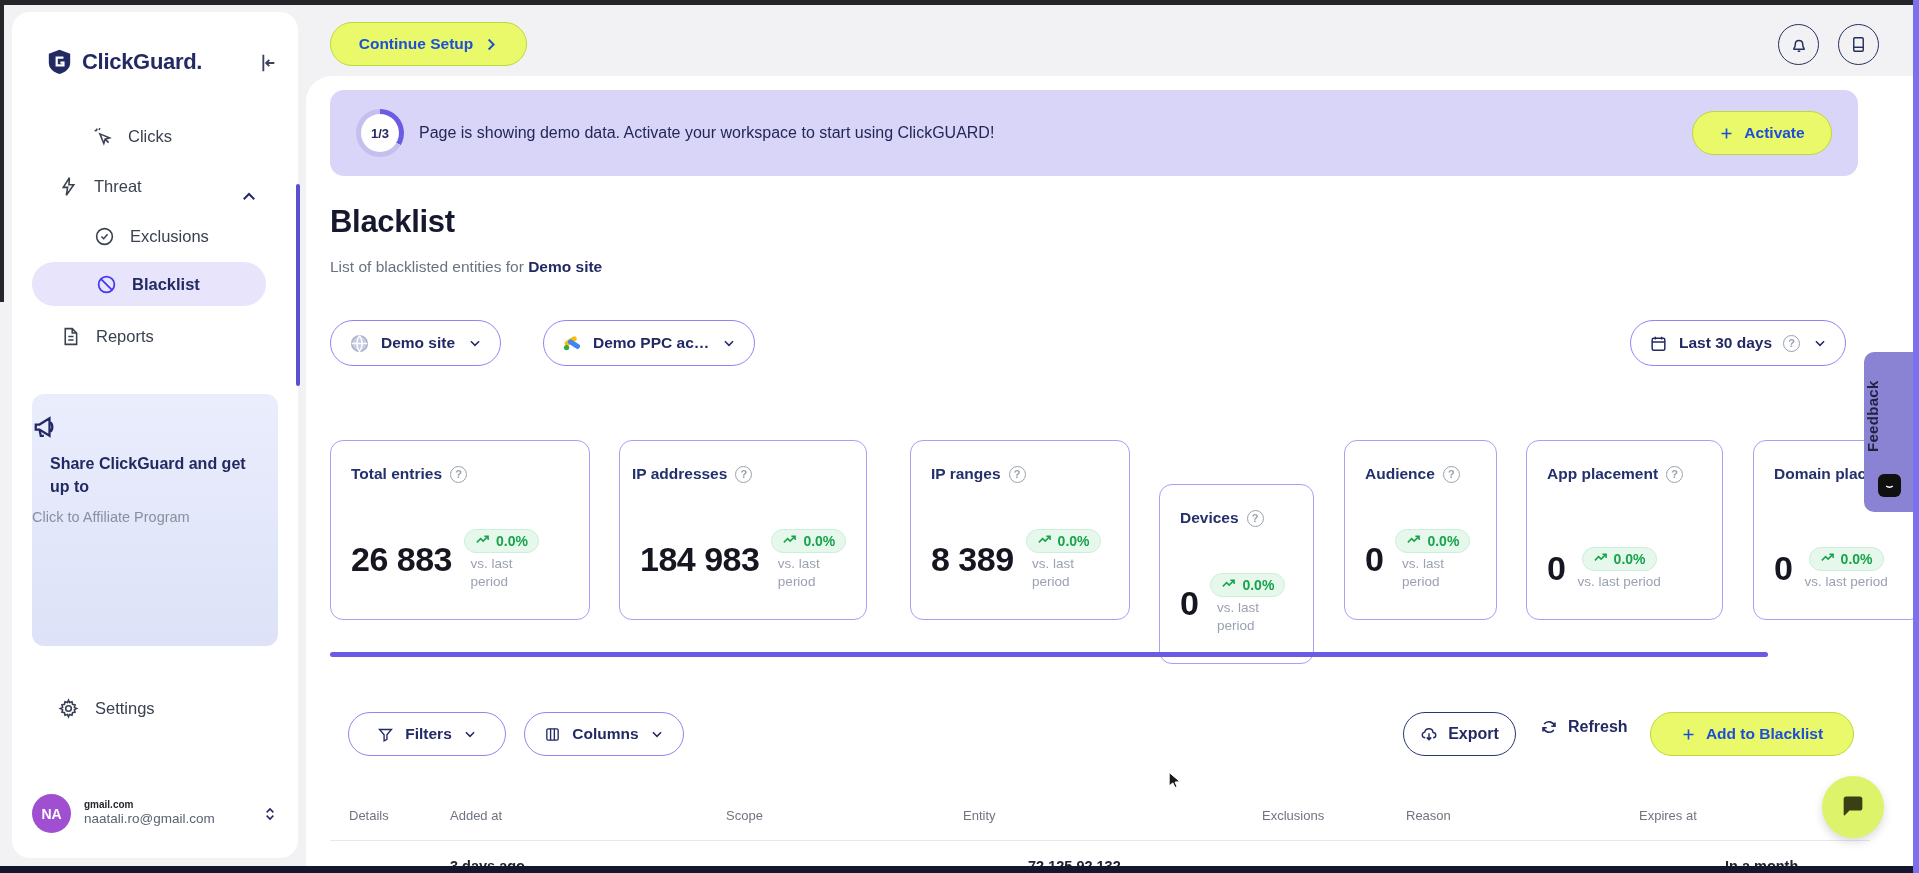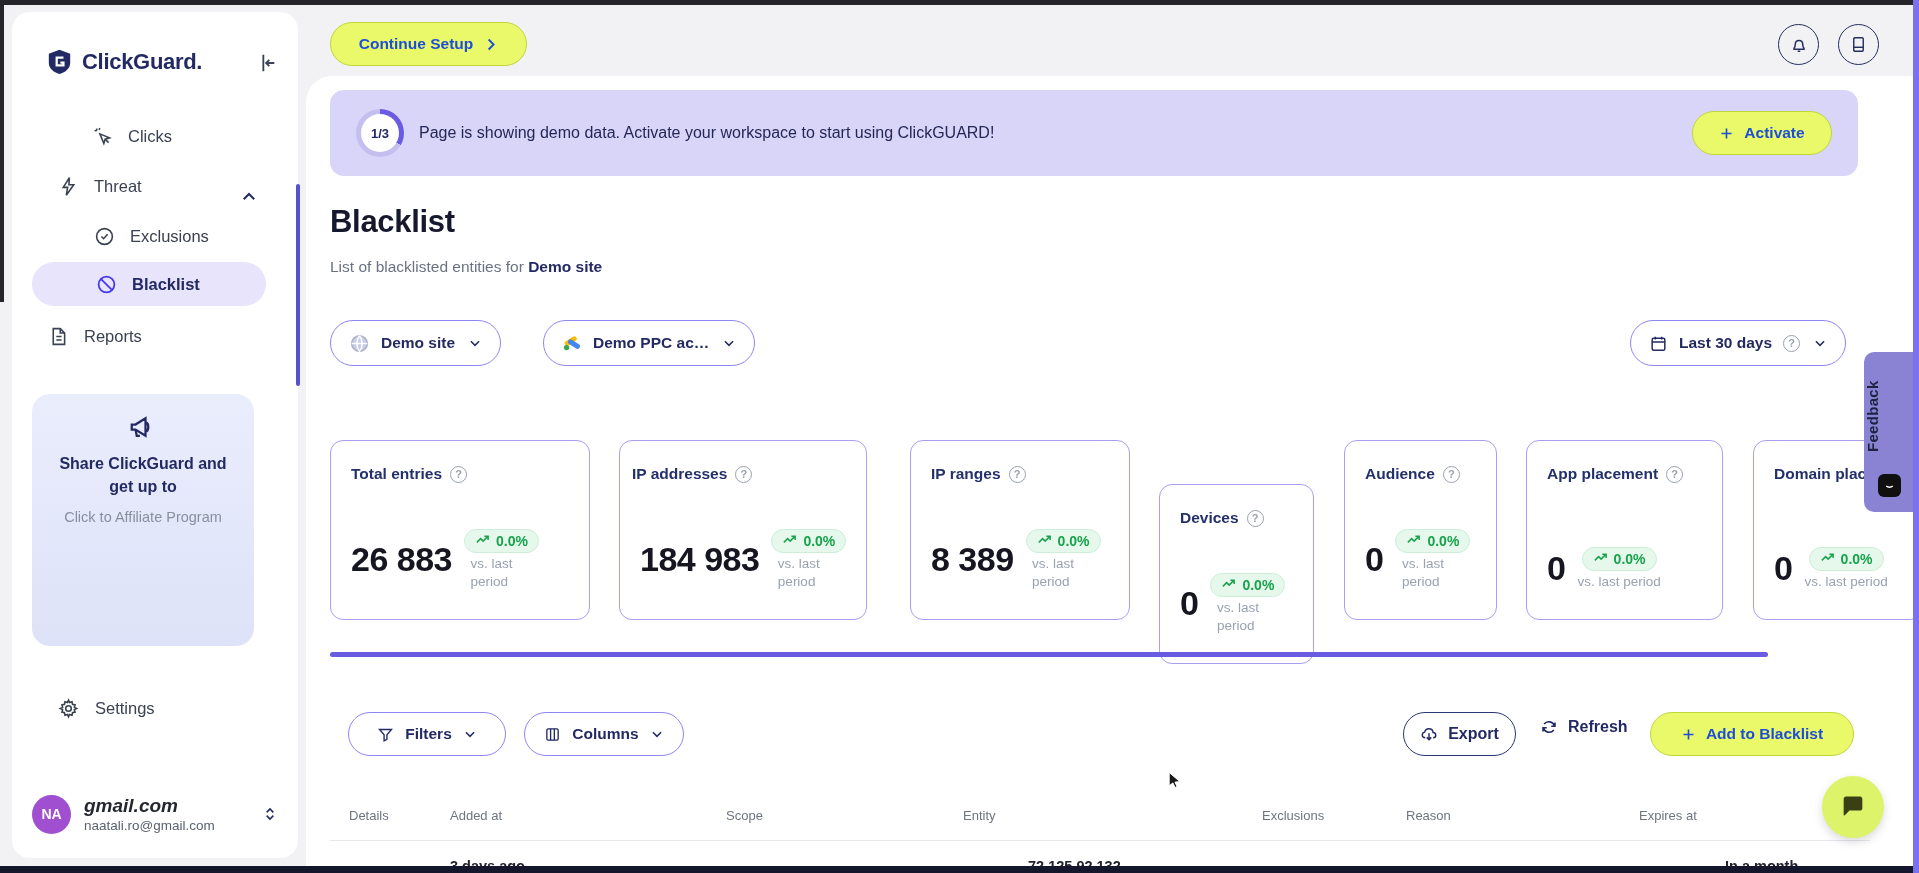--- a/index.html
+++ b/index.html
@@ -24,39 +24,39 @@
   .collapse-btn { position:absolute; left:244px; top:40px; width:22px; height:22px; color:#3c4257; cursor:pointer; }
   .nav-item { position:absolute; display:flex; align-items:center; gap:15px; height:40px;
     font-size:16.5px; color:#3a4150; cursor:pointer; }
   .nav-item .nv-ic { width:21px; height:21px; color:#3a4150; flex:0 0 auto; }
   .nav-active { position:absolute; left:20px; top:250px; width:234px; height:44px;
     background:#e7e4fb; border-radius:22px; }
   .nav-blacklist { color:#232a63; font-weight:700; }
   .nav-blacklist .nv-ic { color:#4338f0; }
   .chev-up { position:absolute; left:228px; top:176px; width:18px; height:18px; color:#232a63; cursor:pointer; }
 
-  .promo { position:absolute; left:20px; top:382px; width:222px; height:252px;
-    background:linear-gradient(180deg,#eaedfc,#dde2f8); border-radius:18px; text-align:center; }
+  .promo { position:absolute; left:20px; top:382px; width:246px; height:252px;
+    background:linear-gradient(180deg,#eaedfc,#dde2f8); border-radius:12px; }
   .promo .meg { margin:18px auto 6px; width:30px; height:30px; color:#232a63; }
   .promo-line { font-size:16px; font-weight:600; color:#232a63; line-height:1.45; padding:0 18px; }
   .promo-amt { font-size:31px; font-weight:800; color:#232a63; margin-top:8px; }
   .promo-share { margin:12px auto 0; width:198px; height:38px; border:1.5px solid #232a63; border-radius:20px;
     background:transparent; display:flex; align-items:center; justify-content:center; gap:9px;
     font-size:16px; font-weight:600; color:#232a63; cursor:pointer; }
   .promo-foot { margin-top:11px; font-size:14.5px; color:#8a8f9d; }
 
   .settings-row { position:absolute; left:46px; top:686px; display:flex; align-items:center; gap:16px;
     font-size:16.5px; color:#3a4150; cursor:pointer; }
   .settings-row .nv-ic { width:21px; height:21px; }
 
   .user-row { position:absolute; left:20px; top:782px; width:246px; display:flex; align-items:center; cursor:pointer; }
   .avatar { width:39px; height:39px; border-radius:50%; background:#a14fd1; color:#fff;
     display:flex; align-items:center; justify-content:center; font-size:14px; font-weight:600; }
   .user-texts { margin-left:13px; line-height:1.25; }
-  .user-name { font-size:19px; font-weight:700; color:#25272e;font-style:italic; }
+  .user-name { font-size:10px; font-weight:700; color:#25272e; }
   .user-email { font-size:13.5px; color:#5b6270; }
   .user-sel { margin-left:auto; width:16px; height:20px; color:#232a63; }
 
   
   .panel { position:absolute; left:306px; top:76px; width:1613px; height:797px;
     background:#fff; border-top-left-radius:26px; z-index:2; }
 
   .pill-lime { display:flex; align-items:center; justify-content:center; gap:10px;
     background:#e9f96a; border:1.8px solid #bfd73a; border-radius:22px;
     color:#1d4ed8; font-size:15.5px; font-weight:700; cursor:pointer; }
@@ -174,21 +174,21 @@
 
     <div class="nav-active"></div>
     <div class="nav-item nav-blacklist" style="left:84px; top:252px;">
       <svg class="nv-ic" viewBox="0 0 24 24" fill="none" stroke="currentColor" stroke-width="2">
         <circle cx="12" cy="12" r="9"></circle>
         <path d="M5.8 5.8 L18.2 18.2"></path>
       </svg>
       <span>Blacklist</span>
     </div>
 
-    <div class="nav-item" style="left:36px; top:304px;">
+    <div class="nav-item" style="left:48px; top:304px;">
       <svg class="nv-ic" viewBox="0 0 24 24" fill="none" stroke="currentColor" stroke-width="1.8">
         <path d="M6 3 H14 L19 8 V21 H6 Z M14 3 V8 H19"></path>
         <path d="M9.5 12 H15.5 M9.5 16 H15.5"></path>
       </svg>
       <span>Reports</span>
     </div>
 
     <div class="promo">
       <svg class="meg" viewBox="0 0 24 24" fill="none" stroke="currentColor" stroke-width="1.8">
         <path d="M3 10 V14 H6 L14 19 V5 L6 10 Z M14 8 C17 9 17 15 14 16 M6 14 L7 19 H9.5"></path>

